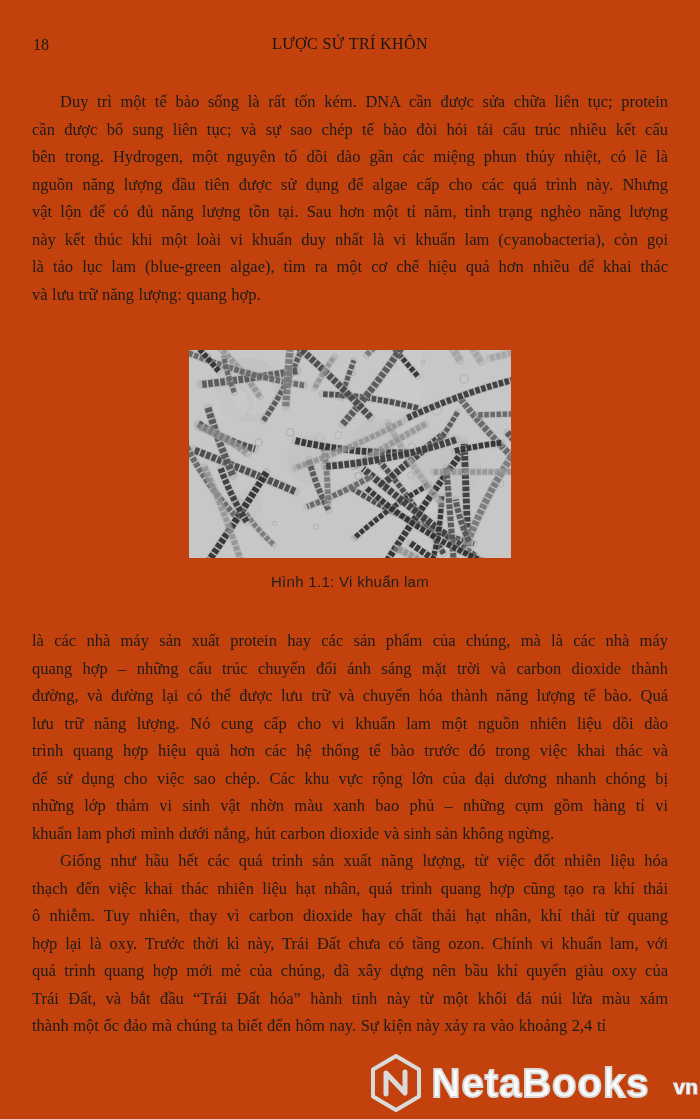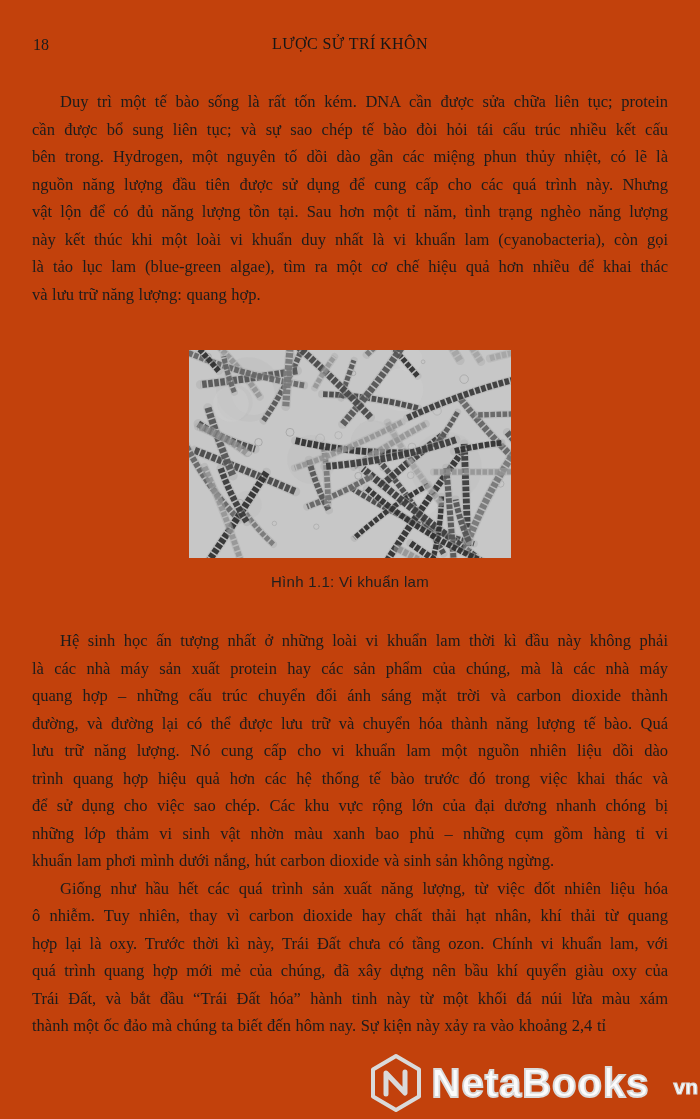--- a/index.html
+++ b/index.html
@@ -53,21 +53,21 @@
 <div id="page">
 
   <div class="pagenum">18</div>
   <div class="running-title">LƯỢC SỬ TRÍ KHÔN</div>
 
   <div class="textblock" id="para-block-1">
       <div>
         <div class="line first">Duy trì một tế bào sống là rất tốn kém. DNA cần được sửa chữa liên tục; protein</div>
         <div class="line">cần được bổ sung liên tục; và sự sao chép tế bào đòi hỏi tái cấu trúc nhiều kết cấu</div>
         <div class="line">bên trong. Hydrogen, một nguyên tố dồi dào gần các miệng phun thủy nhiệt, có lẽ là</div>
-        <div class="line">nguồn năng lượng đầu tiên được sử dụng để cung cấp cho các quá trình này. Nhưng</div>
+        <div class="line">nguồn năng lượng đầu tiên được sử dụng để algae cấp cho các quá trình này. Nhưng</div>
         <div class="line">vật lộn để có đủ năng lượng tồn tại. Sau hơn một tỉ năm, tình trạng nghèo năng lượng</div>
         <div class="line">này kết thúc khi một loài vi khuẩn duy nhất là vi khuẩn lam (cyanobacteria), còn gọi</div>
         <div class="line">là tảo lục lam (blue-green algae), tìm ra một cơ chế hiệu quả hơn nhiều để khai thác</div>
         <div class="line last">và lưu trữ năng lượng: quang hợp.</div>
       </div>
     </div>
 
   <div class="figure" role="img" aria-label="Ảnh hiển vi đen trắng: các sợi vi khuẩn lam dạng chuỗi tế bào đan chéo nhau">
     <svg id="micrograph" width="322" height="208" viewBox="0 0 322 208" xmlns="http://www.w3.org/2000/svg">
         <rect x="0" y="0" width="322" height="208" fill="#c7c7c7"></rect>
@@ -217,32 +217,32 @@
         <path d="M266.9 89.8 Q202.9 111.1 135.7 116.5" fill="none" stroke="#383838" stroke-width="6.91409002575092" stroke-dasharray="4.6 1.5" opacity="0.92"></path>
         <path d="M57.5 103.1 Q35.4 86.0 9.1 76.7" fill="none" stroke="#adadad" stroke-width="8.259033272415401" opacity="0.45" stroke-linecap="round"></path>
         <path d="M57.5 103.1 Q35.4 86.0 9.1 76.7" fill="none" stroke="#8d8d8d" stroke-width="6.0590332724154" stroke-dasharray="4.6 1.5" opacity="0.75"></path>
       </svg>
   </div>
 
   <div class="caption">Hình 1.1: Vi khuẩn lam</div>
 
   <div class="textblock" id="para-block-2">
       <div>
-        <div class="line first">Hệ sinh học ấn tượng nhất ở những loài vi khuẩn lam thời kì đầu này không phải</div>
         <div class="line">là các nhà máy sản xuất protein hay các sản phẩm của chúng, mà là các nhà máy</div>
         <div class="line">quang hợp – những cấu trúc chuyển đổi ánh sáng mặt trời và carbon dioxide thành</div>
         <div class="line">đường, và đường lại có thể được lưu trữ và chuyển hóa thành năng lượng tế bào. Quá</div>
         <div class="line">lưu trữ năng lượng. Nó cung cấp cho vi khuẩn lam một nguồn nhiên liệu dồi dào</div>
         <div class="line">trình quang hợp hiệu quả hơn các hệ thống tế bào trước đó trong việc khai thác và</div>
         <div class="line">để sử dụng cho việc sao chép. Các khu vực rộng lớn của đại dương nhanh chóng bị</div>
         <div class="line">những lớp thảm vi sinh vật nhờn màu xanh bao phủ – những cụm gồm hàng tỉ vi</div>
         <div class="line last">khuẩn lam phơi mình dưới nắng, hút carbon dioxide và sinh sản không ngừng.</div>
       </div>
       <div>
         <div class="line first">Giống như hầu hết các quá trình sản xuất năng lượng, từ việc đốt nhiên liệu hóa</div>
+        <div class="line">thạch đến việc khai thác nhiên liệu hạt nhân, quá trình quang hợp cũng tạo ra khí thải</div>
         <div class="line">ô nhiễm. Tuy nhiên, thay vì carbon dioxide hay chất thải hạt nhân, khí thải từ quang</div>
         <div class="line">hợp lại là oxy. Trước thời kì này, Trái Đất chưa có tầng ozon. Chính vi khuẩn lam, với</div>
         <div class="line">quá trình quang hợp mới mẻ của chúng, đã xây dựng nên bầu khí quyển giàu oxy của</div>
         <div class="line">Trái Đất, và bắt đầu “Trái Đất hóa” hành tinh này từ một khối đá núi lửa màu xám</div>
         <div class="line last">thành một ốc đảo mà chúng ta biết đến hôm nay. Sự kiện này xảy ra vào khoảng 2,4 tỉ</div>
       </div>
     </div>
 
   <div class="watermark">
     <svg width="54" height="60" viewBox="0 0 54 60">

